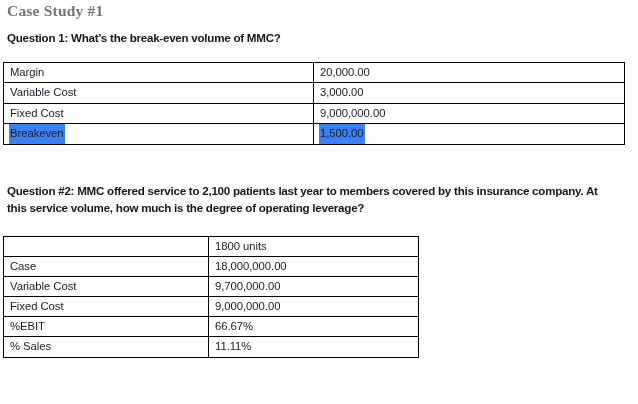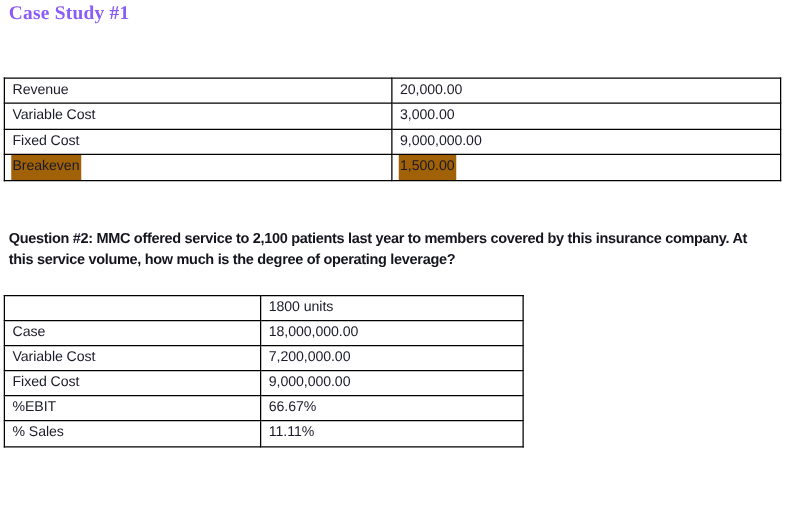--- a/index.html
+++ b/index.html
@@ -26,21 +26,21 @@
 
   
   .doc-title {
     position: absolute;
     left: 7px;
     top: 2px;
     font-family: "Liberation Serif", "DejaVu Serif", serif;
     font-weight: bold;
     font-size: 15.5px;
     letter-spacing: 0.2px;
-    color: #8b5cf6;
+    color: #737373;
     white-space: nowrap;
   }
   .question {
     position: absolute;
     font-family: "Liberation Sans", sans-serif;
     font-weight: bold;
     font-size: 11.6px;
     color: #15151f;
     line-height: 17px;
     letter-spacing: -0.25px;
@@ -74,21 +74,21 @@
     vertical-align: middle;
     overflow: hidden;
     white-space: nowrap;
     letter-spacing: -0.05px;
   }
   .cell-text {
     display: inline-block;
     padding: 0 1px;
   }
   .hl .cell-text {
-    background: #a16207;
+    background: #3b82f6;
   }
 
   
   #table-breakeven {
     left: 3px;
     top: 62px;
     width: 621px;
   }
   #table-breakeven col.c1 { width: 310px; }
   #table-breakeven col.c2 { width: 311px; }
@@ -103,29 +103,30 @@
   #table-leverage col.c2 { width: 210px; }
   #table-leverage td { line-height: 19.1px; height: 19.1px; margin-top: 40px; }
 </style>
 </head>
 <body>
 
 <div class="page">
 
   <div class="doc-title">Case Study  #1</div>
 
+  <div class="question question-1">Question 1: What’s the break-even volume of MMC?</div>
 
   <table class="grid" id="table-breakeven">
     <colgroup>
         <col class="c1">
         <col class="c2">
       </colgroup>
     <tbody>
         <tr>
-          <td><span class="cell-text">Revenue</span></td>
+          <td><span class="cell-text">Margin</span></td>
           <td><span class="cell-text">20,000.00</span></td>
         </tr>
         <tr>
           <td><span class="cell-text">Variable Cost</span></td>
           <td><span class="cell-text">3,000.00</span></td>
         </tr>
         <tr>
           <td><span class="cell-text">Fixed Cost</span></td>
           <td><span class="cell-text">9,000,000.00</span></td>
         </tr>
@@ -147,21 +148,21 @@
         <tr>
           <td><span class="cell-text">&nbsp;</span></td>
           <td><span class="cell-text">1800  units</span></td>
         </tr>
         <tr>
           <td><span class="cell-text">Case</span></td>
           <td><span class="cell-text">18,000,000.00</span></td>
         </tr>
         <tr>
           <td><span class="cell-text">Variable Cost</span></td>
-          <td><span class="cell-text">7,200,000.00</span></td>
+          <td><span class="cell-text">9,700,000.00</span></td>
         </tr>
         <tr>
           <td><span class="cell-text">Fixed Cost</span></td>
           <td><span class="cell-text">9,000,000.00</span></td>
         </tr>
         <tr>
           <td><span class="cell-text">%EBIT</span></td>
           <td><span class="cell-text">66.67%</span></td>
         </tr>
         <tr>

